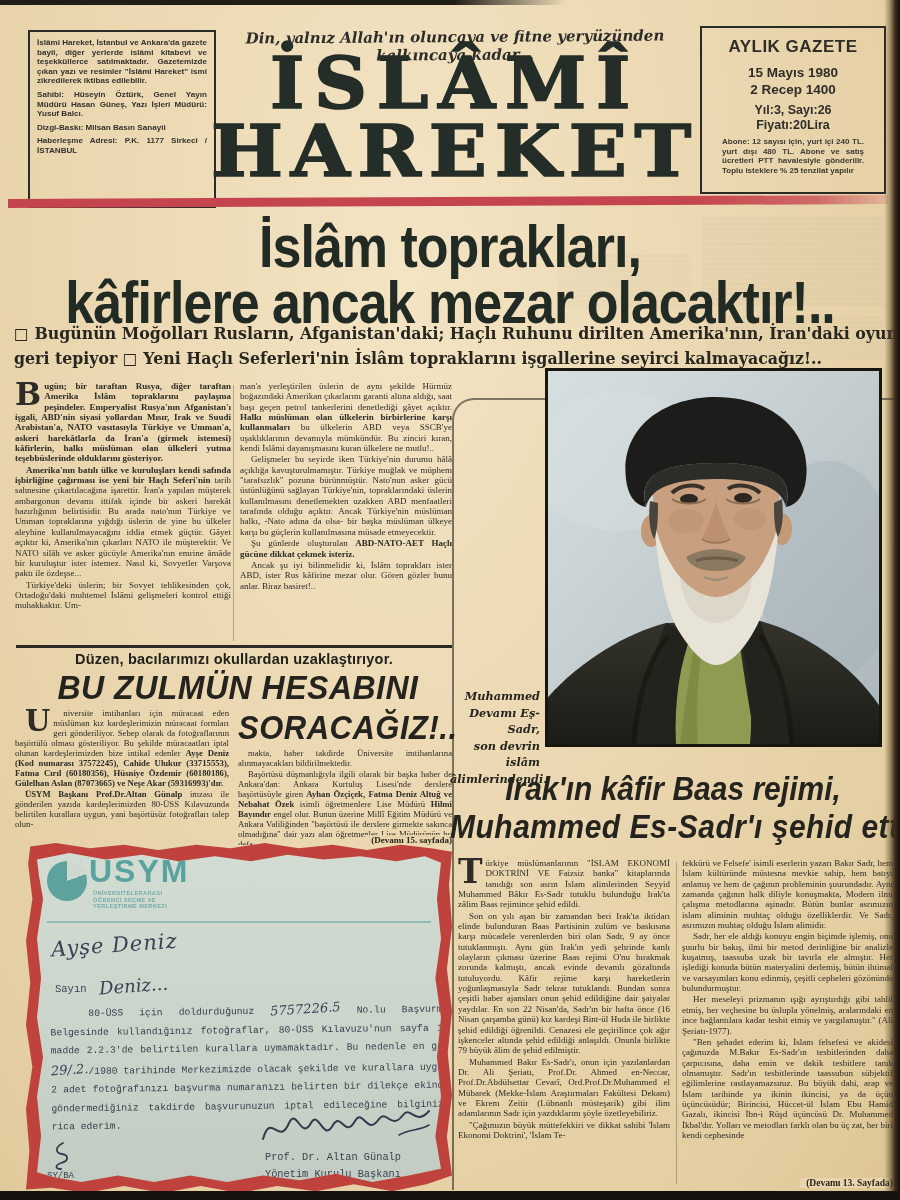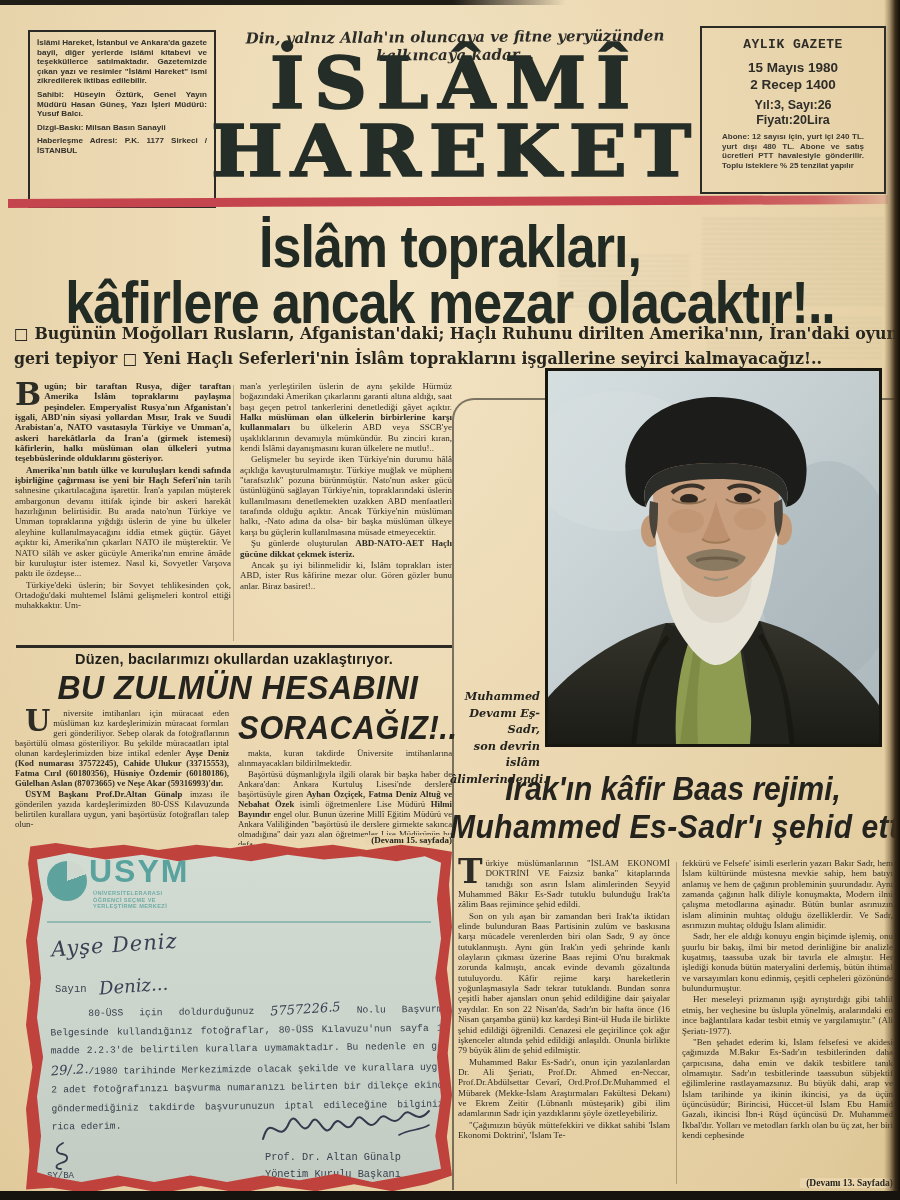--- a/index.html
+++ b/index.html
@@ -23,21 +23,21 @@
     font-family:"Liberation Sans",sans-serif;font-size:8.1px;line-height:9.6px;font-weight:bold;color:#33322c;text-align:justify;}
   .infobox p{margin:0 0 4px;}
   .slogan{left:212px;top:28px;width:486px;text-align:center;font-style:italic;font-weight:bold;
     font-size:15px;color:#2c2c28;font-family:"DejaVu Serif",serif;transform:rotate(-.4deg);}
   .masthead{left:200px;top:48px;width:510px;text-align:center;font-family:"DejaVu Serif",serif;
     font-weight:bold;color:#242d27;-webkit-text-stroke:1.6px #242d27;}
   .masthead .m1{font-size:68px;line-height:66px;letter-spacing:9px;transform:scale(1.08,1.05);transform-origin:center top;}
   .masthead .m2{font-size:68px;line-height:70px;letter-spacing:7px;transform:scale(1.12,1.05);transform-origin:center top;}
   .issuebox{left:700px;top:26px;width:182px;height:164px;border:2px solid #2b2b26;text-align:center;
     font-family:"Liberation Sans",sans-serif;color:#2e2d28;}
-  .issuebox .t1{font-size:13px;font-weight:bold;margin-top:9px;letter-spacing:.5px;font-family:Liberation Mono, monospace;}
+  .issuebox .t1{font-size:17px;font-weight:bold;margin-top:9px;letter-spacing:.5px;}
   .issuebox .t2{font-size:13.5px;font-weight:bold;margin-top:8px;}
   .issuebox .t3{font-size:13.5px;font-weight:bold;margin-top:2px;}
   .issuebox .t4{font-size:12.5px;font-weight:bold;margin-top:6px;text-align:center;}
   .issuebox .t5{font-size:12.5px;font-weight:bold;margin-top:1px;}
   .issuebox .sub{font-size:8px;line-height:9.6px;text-align:justify;padding:5px 20px 0;font-weight:bold;color:#3b3a33;}
   .redrule{left:8px;top:197px;width:880px;height:9px;transform:rotate(-.25deg);
     background:linear-gradient(90deg,#c5454e 0%,#c5454e 78%,#cf6a67 92%,rgba(207,106,103,.25) 100%);}
 
   
   .bighead{font-family:"Liberation Sans",sans-serif;font-weight:bold;color:#222a24;text-align:center;
@@ -161,21 +161,21 @@
   <div class="abs zrule"></div>
   <div class="abs kicker">Düzen, bacılarımızı okullardan uzaklaştırıyor.</div>
   <div class="abs zhead zh1">BU ZULMÜN HESABINI</div>
   <div class="abs zhead zh2">SORACAĞIZ!..</div>
 
   <div class="abs col" style="left:15px;top:708px;width:214px;height:133px;">
     <p class="zcolp first"><span class="dc" style="font-size:29px;line-height:24px;">Ü</span><span>niversite imtihanları için müracaat eden müslüman kız kardeşlerimizin müracaat formları geri gönderiliyor. Sebep olarak da fotoğraflarının başörtülü olması gösteriliyor. Bu şekilde müracaatları iptal olunan kardeşlerimizden bize intikal edenler </span><span class="b">Ayşe Deniz (Kod numarası 37572245), Cahide Ulukur (33715553), Fatma Cırıl (60180356), Hüsniye Özdemir (60180186), Gülelhan Aslan (87073665) ve Neşe Akar (59316993)'dır.</span></p>
     <p class="zcolp"><span class="b">ÜSYM Başkanı Prof.Dr.Altan Günalp</span><span> imzası ile gönderilen yazıda kardeşlerimizden 80-ÜSS Kılavuzunda belirtilen kurallara uygun, yani başörtüsüz fotoğrafları talep olun-</span></p>
   </div>
   <div class="abs col" style="left:238px;top:748px;width:214px;height:97px;">
-    <p class="zcolp first">makta, kuran takdirde Üniversite imtihanlarına alınmayacakları bildirilmektedir.</p>
+    <p class="zcolp first">makta, haber takdirde Üniversite imtihanlarına alınmayacakları bildirilmektedir.</p>
     <p class="zcolp"><span>Başörtüsü düşmanlığıyla ilgili olarak bir başka haber de Ankara'dan: Ankara Kurtuluş Lisesi'nde derslere başörtüsüyle giren </span><span class="b">Ayhan Özçiçek, Fatma Deniz Altuğ ve Nebahat Özek</span><span> isimli öğretmenlere Lise Müdürü </span><span class="b">Hilmi Bayındır</span><span> engel olur. Bunun üzerine Millî Eğitim Müdürü ve Ankara Valiliğinden "başörtüsü ile derslere girmekte sakınca olmadığına" dair yazı alan öğretmenler Lise Müdürünün bu defa</span></p>
     <div class="zcont">(Devamı 15. sayfada)</div>
   </div>
 
   <div class="abs letter">
     <div class="paper">
       <div class="usym-circle"></div>
       <div class="usym-word">ÜSYM</div>
       <div class="usym-sub">
         <div>ÜNİVERSİTELERARASI</div>

